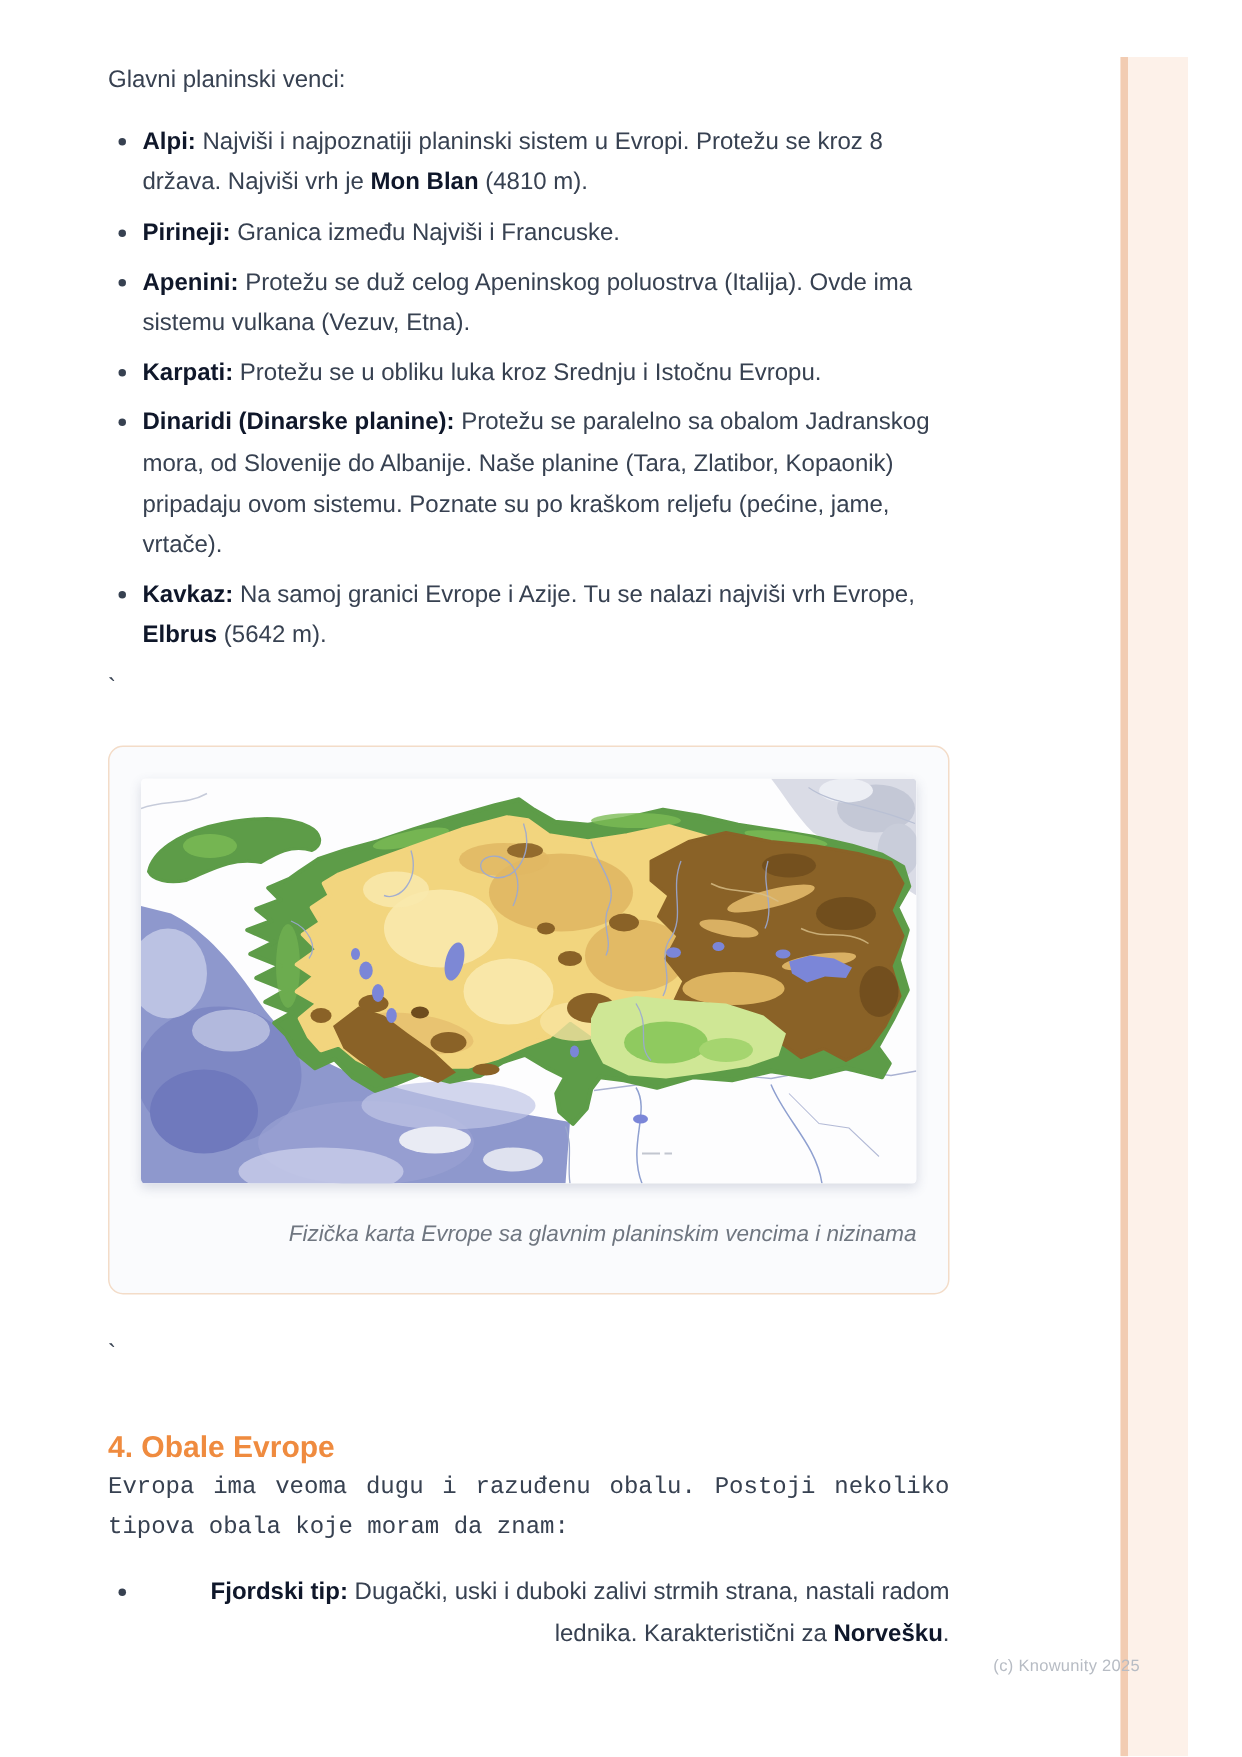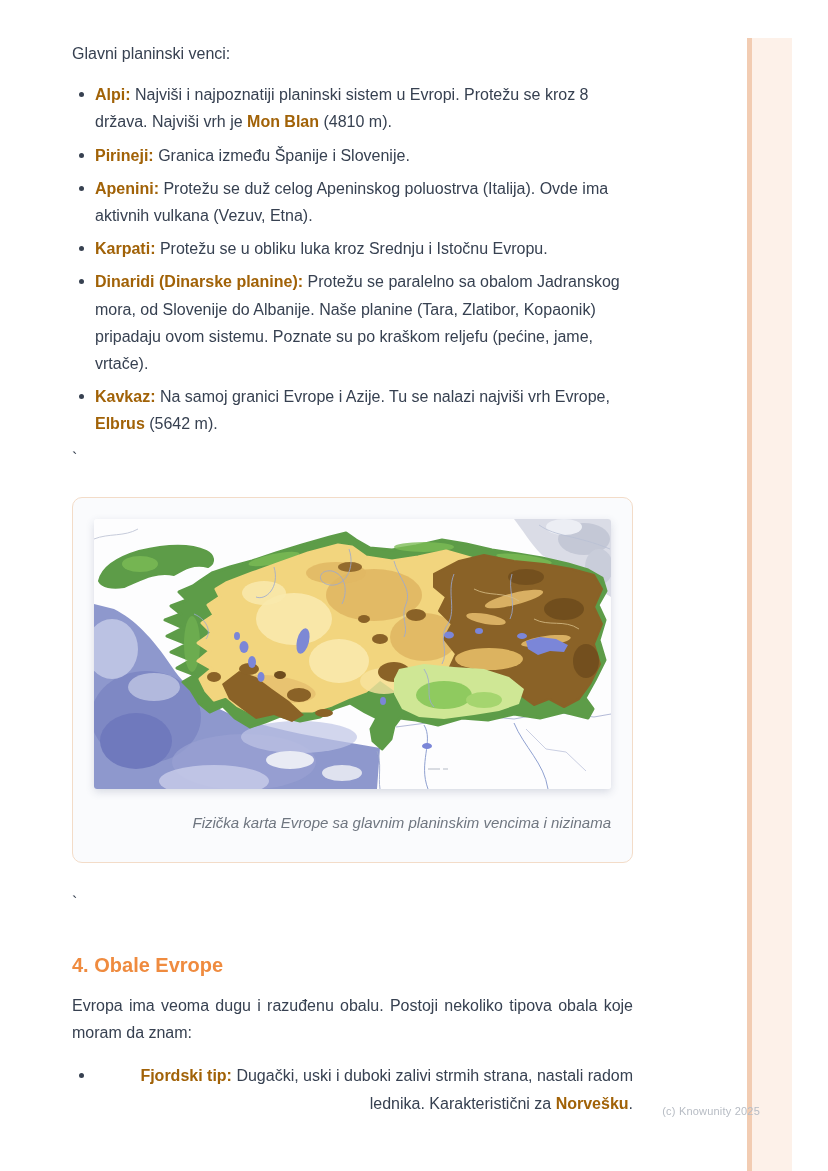--- a/index.html
+++ b/index.html
@@ -14,40 +14,40 @@
     background:#fdf1e9; border-left:5px solid #f2ccb2; z-index:0;
   }
   .content { position:relative; z-index:1; padding:40px 0 0 72px; width:633px; }
   .intro { margin:0 0 14px 0; }
   ul.bullets { list-style:none; margin:0; }
   ul.bullets li { position:relative; padding-left:23px; margin-bottom:6px; }
   ul.bullets li::before {
     content:""; position:absolute; left:7px; top:11px; width:5px; height:5px;
     border-radius:50%; background:#374151;
   }
-  strong { font-weight:700; color:#a16207; }
+  strong { font-weight:700; color:#0f172a; }
   .tick1 { margin-top:8px; }
   .tick2 { margin-top:26px; }
   .figure-card {
     margin-top:24px; width:561px; background:#fafbfd;
     border:1px solid #f3dcc8; border-radius:10px; padding:21px 21px 28px 21px;
   }
   .map-wrap {
     width:517px; height:270px; margin:0 auto; border-radius:3px; overflow:hidden;
     box-shadow:0 3px 8px rgba(60,70,110,0.18);
   }
   .map-wrap svg { display:block; }
   .figure-caption {
     margin-top:22px; text-align:right; font-style:italic; color:#6f7680;
     font-size:15px; line-height:1.55;
   }
   .section-heading {
     margin-top:36px; color:#ef8b3f; font-size:20px; font-weight:700; line-height:1.3;
   }
-  .section-paragraph { margin-top:14px; text-align:justify; }
+  .section-paragraph { margin-top:0; text-align:justify;font-family:Liberation Mono, monospace; }
   .bullets.second { margin-top:16px;text-align:right; }
   .watermark {
     position:absolute; top:1102px; right:68px; z-index:2;
     font-size:11px; color:#b7bcc4; letter-spacing:0.2px;
   }
 </style>
 </head>
 <body>
 
 <div class="page">
@@ -56,24 +56,24 @@
 
   <div class="content">
 
     <p class="intro">Glavni planinski venci:</p>
 
     <ul class="bullets">
       <li>
         <strong>Alpi:</strong><span> Najviši i najpoznatiji planinski sistem u Evropi. Protežu se kroz 8 država. Najviši vrh je </span><strong>Mon Blan</strong><span> (4810 m).</span>
       </li>
       <li>
-        <strong>Pirineji:</strong><span> Granica između Španije i Slovenije.</span>
-      </li>
-      <li>
-        <strong>Apenini:</strong><span> Protežu se duž celog Apeninskog poluostrva (Italija). Ovde ima aktivnih vulkana (Vezuv, Etna).</span>
+        <strong>Pirineji:</strong><span> Granica između Najviši i Francuske.</span>
+      </li>
+      <li>
+        <strong>Apenini:</strong><span> Protežu se duž celog Apeninskog poluostrva (Italija). Ovde ima sistemu vulkana (Vezuv, Etna).</span>
       </li>
       <li>
         <strong>Karpati:</strong><span> Protežu se u obliku luka kroz Srednju i Istočnu Evropu.</span>
       </li>
       <li>
         <strong>Dinaridi (Dinarske planine):</strong><span> Protežu se paralelno sa obalom Jadranskog mora, od Slovenije do Albanije. Naše planine (Tara, Zlatibor, Kopaonik) pripadaju ovom sistemu. Poznate su po kraškom reljefu (pećine, jame, vrtače).</span>
       </li>
       <li>
         <strong>Kavkaz:</strong><span> Na samoj granici Evrope i Azije. Tu se nalazi najviši vrh Evrope, </span><strong>Elbrus</strong><span> (5642 m).</span>
       </li>

